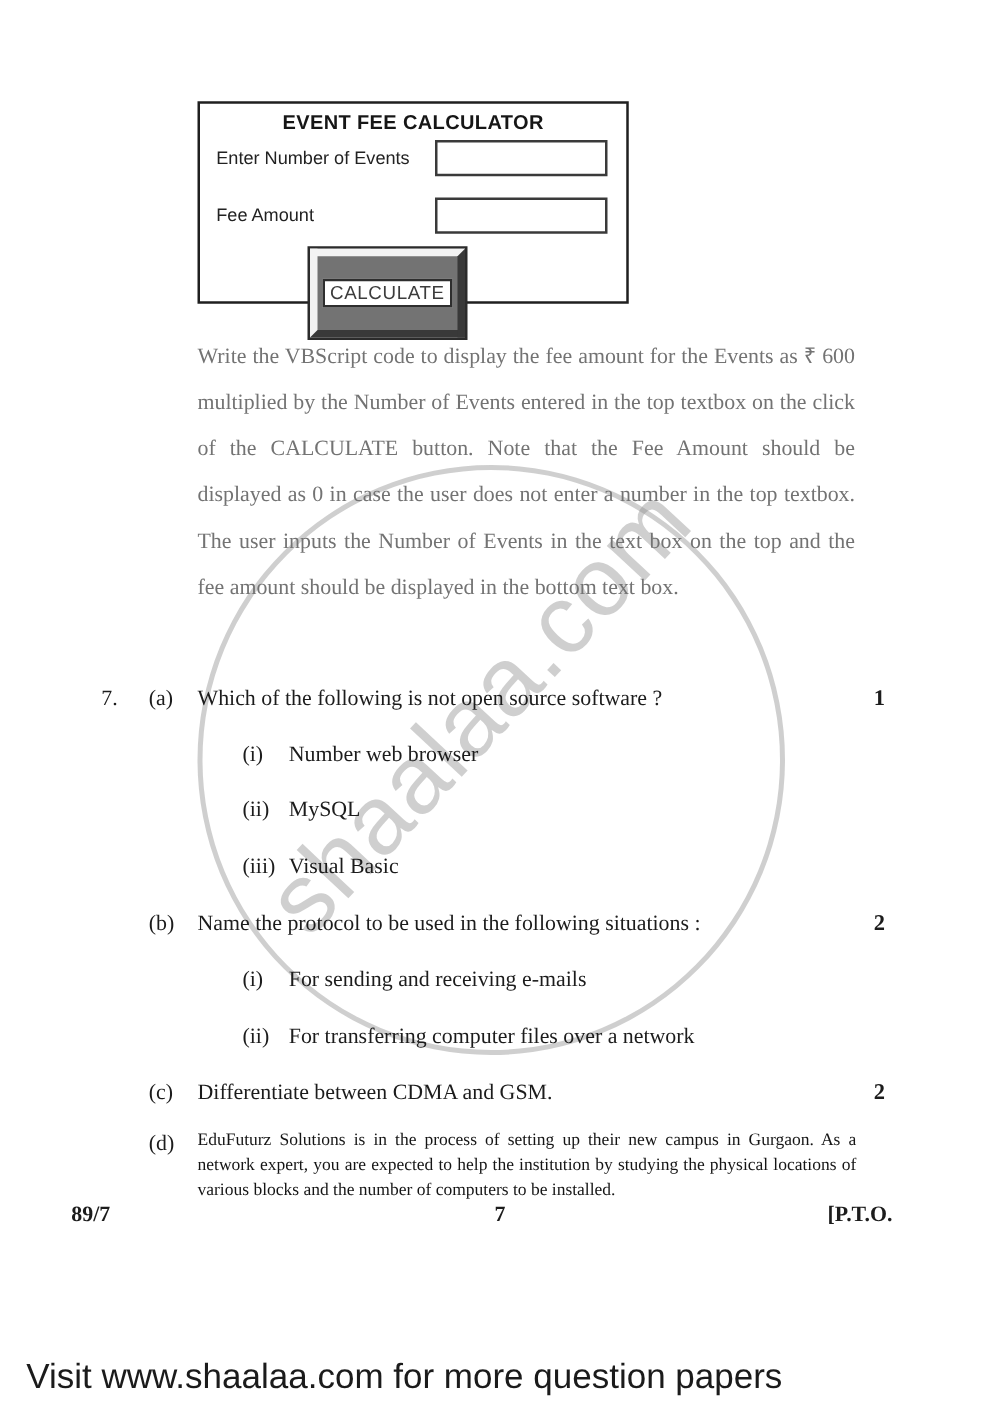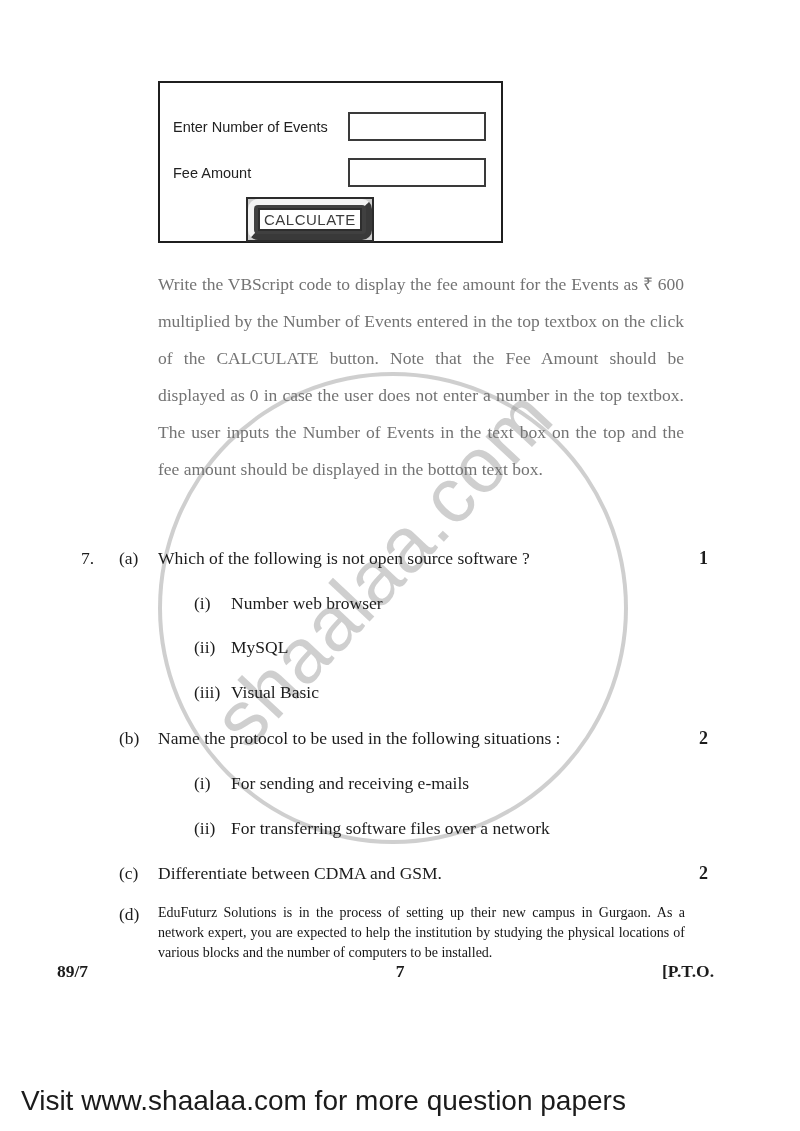--- a/index.html
+++ b/index.html
@@ -47,21 +47,21 @@
   }
   .inp-1{top:29px;}
   .inp-2{top:75px;}
   .btn-outer{
     position:absolute;left:86px;top:114px;
     border:2px solid #2b2b2b;background:#cfcfcf;cursor:pointer;
   }
   .btn-bevel{
     border-style:outset;border-width:6px;
     border-color:#f3f3f3 #8d8d8d #8d8d8d #f3f3f3;
-    background:#404040;padding:3px 4px;border-radius:10px;
+    background:#737373;padding:18px 4px;
   }
   .btn-face{
     display:block;border:2px solid #2e2e2e;background:#fff;
     font-size:15px;color:#3c3c3c;padding:1px 4px;letter-spacing:.5px;
     font-family:"Liberation Sans", sans-serif;
   }
   
   .para{
     position:absolute;left:158px;top:266px;width:526px;
     font-size:17.5px;line-height:37px;text-align:justify;color:#737373;
@@ -97,20 +97,21 @@
 <body>
 
 <div class="page">
 
   <div class="wm-circle"></div>
   <div class="wm-text">shaalaa.com</div>
 
   <div class="content">
 
     <div class="form-panel">
+      <div class="form-title">EVENT FEE CALCULATOR</div>
       <div class="form-label lbl-1">Enter Number of Events</div>
       <div class="form-input inp-1"></div>
       <div class="form-label lbl-2">Fee Amount</div>
       <div class="form-input inp-2"></div>
       <div class="btn-outer">
         <div class="btn-bevel">
           <span class="btn-face">CALCULATE</span>
         </div>
       </div>
     </div>
@@ -140,21 +141,21 @@
       <span class="plabel">(b)</span>
       <span class="ptext">Name the protocol to be used in the following situations :</span>
       <span class="marks">2</span>
     </div>
     <div class="row r-b1">
       <span class="olabel">(i)</span>
       <span class="otext">For sending and receiving e-mails</span>
     </div>
     <div class="row r-b2">
       <span class="olabel">(ii)</span>
-      <span class="otext">For transferring software files over a network</span>
+      <span class="otext">For transferring computer files over a network</span>
     </div>
 
     <div class="row r-c">
       <span class="plabel">(c)</span>
       <span class="ptext">Differentiate between CDMA and GSM.</span>
       <span class="marks">2</span>
     </div>
 
     <span class="dlabel">(d)</span>
     <div class="dblock">EduFuturz Solutions is in the process of setting up their new campus in Gurgaon. As a network expert, you are expected to help the institution by studying the physical locations of various blocks and the number of computers to be installed.</div>

